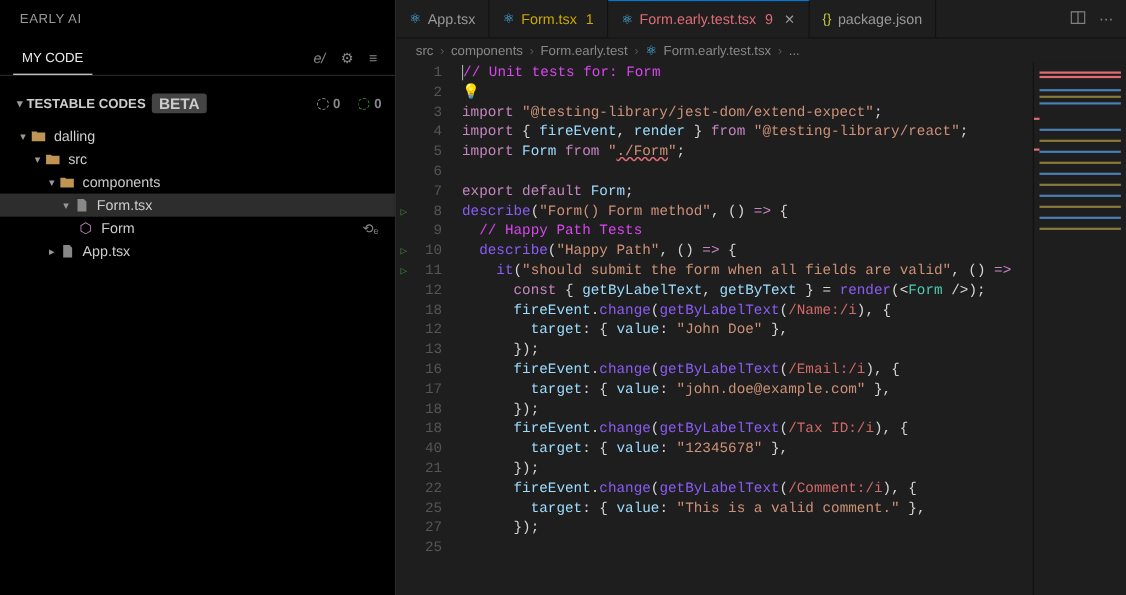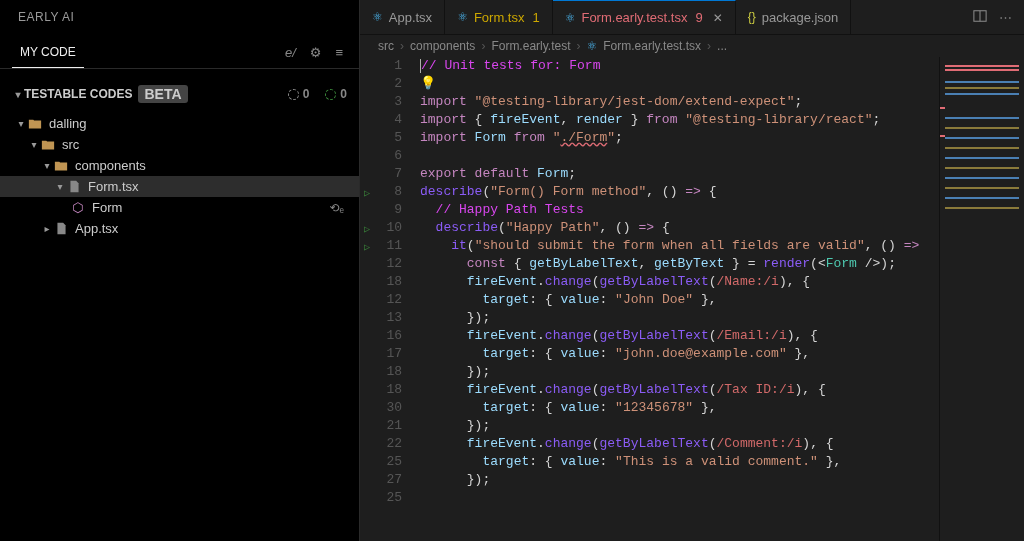--- a/index.html
+++ b/index.html
@@ -369,21 +369,21 @@
         <div>10</div>
         <div>11</div>
         <div>12</div>
         <div>18</div>
         <div>12</div>
         <div>13</div>
         <div>16</div>
         <div>17</div>
         <div>18</div>
         <div>18</div>
-        <div>30</div>
+        <div>40</div>
         <div>21</div>
         <div>22</div>
         <div>25</div>
         <div>27</div>
         <div>25</div>
       </div>
     <div class="code" id="code-content"><div class="code-line"><span class="cursor"></span><span class="c-comment">// Unit tests for: Form</span></div><div class="code-line"><span class="bulb">💡</span></div><div class="code-line"><span class="c-kw">import </span><span class="c-str">"@testing-library/jest-dom/extend-expect"</span><span class="c-pun">;</span></div><div class="code-line"><span class="c-kw">import </span><span class="c-pun">{ </span><span class="c-var">fireEvent</span><span class="c-pun">, </span><span class="c-var">render</span><span class="c-pun"> } </span><span class="c-kw">from </span><span class="c-str">"@testing-library/react"</span><span class="c-pun">;</span></div><div class="code-line"><span class="c-kw">import </span><span class="c-var">Form</span><span class="c-kw"> from </span><span class="c-str">"</span><span class="c-str squiggle">./Form</span><span class="c-str">"</span><span class="c-pun">;</span></div><div class="code-line"></div><div class="code-line"><span class="c-kw">export default </span><span class="c-var">Form</span><span class="c-pun">;</span></div><div class="code-line"><span class="c-fn">describe</span><span class="c-pun">(</span><span class="c-str">"Form() Form method"</span><span class="c-pun">, () </span><span class="c-kw">=&gt;</span><span class="c-pun"> {</span></div><div class="code-line"><span class="">  </span><span class="c-comment">// Happy Path Tests</span></div><div class="code-line"><span class="">  </span><span class="c-fn">describe</span><span class="c-pun">(</span><span class="c-str">"Happy Path"</span><span class="c-pun">, () </span><span class="c-kw">=&gt;</span><span class="c-pun"> {</span></div><div class="code-line"><span class="">    </span><span class="c-fn">it</span><span class="c-pun">(</span><span class="c-str">"should submit the form when all fields are valid"</span><span class="c-pun">, () </span><span class="c-kw">=&gt;</span></div><div class="code-line"><span class="">      </span><span class="c-kw">const </span><span class="c-pun">{ </span><span class="c-var">getByLabelText</span><span class="c-pun">, </span><span class="c-var">getByText</span><span class="c-pun"> } = </span><span class="c-fn">render</span><span class="c-pun">(&lt;</span><span class="c-type">Form</span><span class="c-pun"> /&gt;);</span></div><div class="code-line"><span class="">      </span><span class="c-var">fireEvent</span><span class="c-pun">.</span><span class="c-fn">change</span><span class="c-pun">(</span><span class="c-fn">getByLabelText</span><span class="c-pun">(</span><span class="c-regex">/Name:/i</span><span class="c-pun">), {</span></div><div class="code-line"><span class="">        </span><span class="c-var">target</span><span class="c-pun">: { </span><span class="c-var">value</span><span class="c-pun">: </span><span class="c-str">"John Doe"</span><span class="c-pun"> },</span></div><div class="code-line"><span class="c-pun">      });</span></div><div class="code-line"><span class="">      </span><span class="c-var">fireEvent</span><span class="c-pun">.</span><span class="c-fn">change</span><span class="c-pun">(</span><span class="c-fn">getByLabelText</span><span class="c-pun">(</span><span class="c-regex">/Email:/i</span><span class="c-pun">), {</span></div><div class="code-line"><span class="">        </span><span class="c-var">target</span><span class="c-pun">: { </span><span class="c-var">value</span><span class="c-pun">: </span><span class="c-str">"john.doe@example.com"</span><span class="c-pun"> },</span></div><div class="code-line"><span class="c-pun">      });</span></div><div class="code-line"><span class="">      </span><span class="c-var">fireEvent</span><span class="c-pun">.</span><span class="c-fn">change</span><span class="c-pun">(</span><span class="c-fn">getByLabelText</span><span class="c-pun">(</span><span class="c-regex">/Tax ID:/i</span><span class="c-pun">), {</span></div><div class="code-line"><span class="">        </span><span class="c-var">target</span><span class="c-pun">: { </span><span class="c-var">value</span><span class="c-pun">: </span><span class="c-str">"12345678"</span><span class="c-pun"> },</span></div><div class="code-line"><span class="c-pun">      });</span></div><div class="code-line"><span class="">      </span><span class="c-var">fireEvent</span><span class="c-pun">.</span><span class="c-fn">change</span><span class="c-pun">(</span><span class="c-fn">getByLabelText</span><span class="c-pun">(</span><span class="c-regex">/Comment:/i</span><span class="c-pun">), {</span></div><div class="code-line"><span class="">        </span><span class="c-var">target</span><span class="c-pun">: { </span><span class="c-var">value</span><span class="c-pun">: </span><span class="c-str">"This is a valid comment."</span><span class="c-pun"> },</span></div><div class="code-line"><span class="c-pun">      });</span></div><div class="code-line"></div></div>
     <div class="minimap">
       <div class="mm-line mm-red" style="top:8px;"></div>
       <div class="mm-line mm-red" style="top:12px;"></div>

